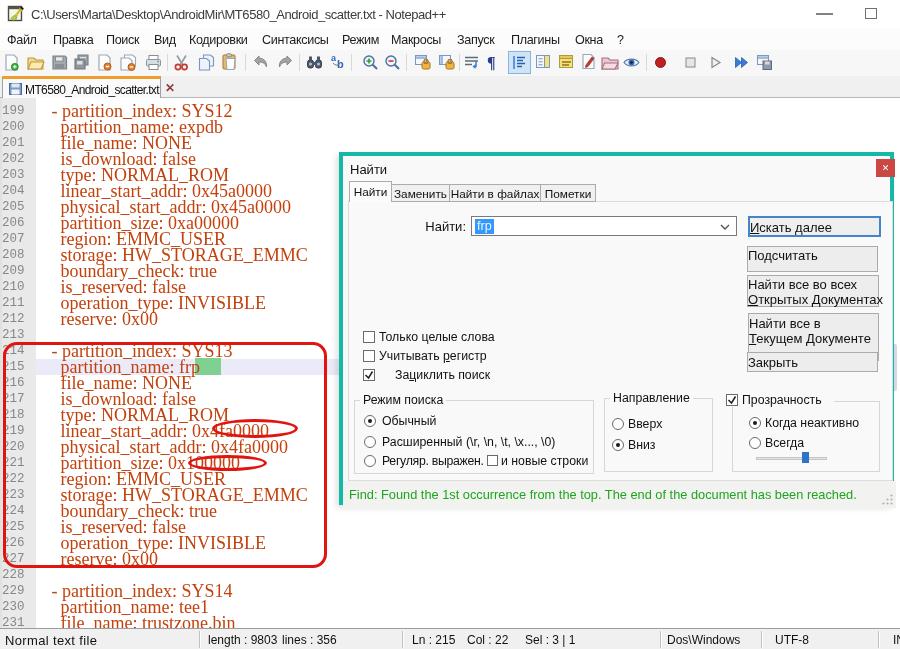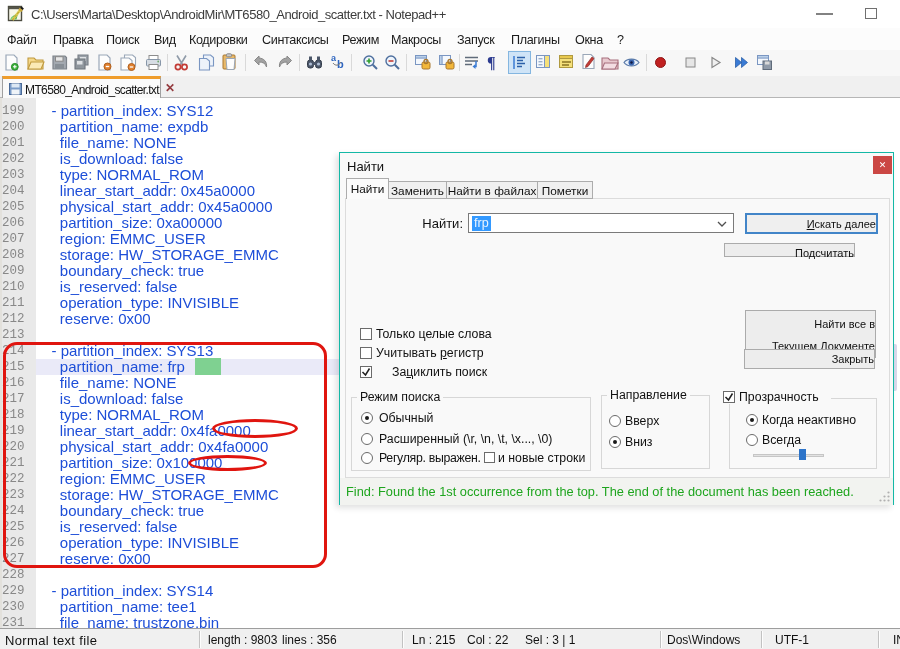--- a/index.html
+++ b/index.html
@@ -12,29 +12,29 @@
 #toolbar{left:0;top:50px;width:900px;height:26px;background:#f7f7f7}
 .tsep{position:absolute;top:4px;width:1px;height:17px;background:#d9d9d9}
 #tabbar{left:0;top:76px;width:900px;height:22px;background:#f0f0f0;border-bottom:1px solid #b6b6b6}
 #tab{left:2px;top:0;width:159px;height:22px;background:#fafafa;border:1px solid #a0a0a0;border-bottom:none;border-top:3px solid #ef9d2c}
 #tabtxt{left:22px;top:4px;font-size:12px;letter-spacing:-0.62px;color:#111;white-space:nowrap}
 #editor{left:0;top:98px;width:900px;height:530px;background:#ffffff;overflow:hidden}
 #nummargin{left:0;top:0;width:36px;height:530px;background:#e9e9e9;border-left:2px solid #e3e1dc}
 #nums{left:2px;top:5px;width:27px;text-align:left;font-family:"Liberation Mono",monospace;font-size:12.5px;line-height:16px;color:#888888}
 #curline{left:36px;top:261px;width:304px;height:16px;background:#eaeaf8}
 #frp{left:195px;top:260px;width:26px;height:17px;background:#7fd191}
-#code{left:51.5px;top:5px;font-family:Liberation Sans, sans-serif;font-size:15px;line-height:16px;color:#1d4ed8;white-space:pre}
+#code{left:51.5px;top:5px;font-family:Liberation Serif, serif;font-size:18px;line-height:16px;color:#c2410c;white-space:pre}
 #redbox{left:3px;top:244px;width:324px;height:226px;border:3.4px solid #e0150f;border-radius:14px}
 .rell{position:absolute;border:3px solid #e0150f;border-radius:50%}
 #statusbar{left:0;top:628px;width:900px;height:21px;background:#f0f0f0;border-top:1px solid #9d9d9d;font-size:12.3px;color:#111}
 .sc{position:absolute;top:4px;white-space:nowrap;font-size:12px}
 .ssep{position:absolute;top:2px;width:1px;height:17px;background:#c2c2c2;box-shadow:1px 0 0 #fdfdfd}
-#dialog{left:339px;top:152px;width:555px;height:353px;background:#f9f9f9;border:1px solid #14b8a6;box-shadow:-3px 3px 6px rgba(0,0,0,0.12)}
+#dialog{left:339px;top:152px;width:555px;height:353px;background:#f9f9f9;border:4px solid #14b8a6;box-shadow:-3px 3px 6px rgba(0,0,0,0.12)}
 .dtab{position:absolute;font-size:11.8px;color:#111;border:1px solid #acacac;background:#f0f0f0;text-align:center;white-space:nowrap;overflow:hidden}
-.btn{position:absolute;background:#ededed;border:1px solid #ababab;font-size:11px;color:#111;text-align:right;white-space:nowrap}
+.btn{position:absolute;background:#ededed;border:1px solid #ababab;font-size:13px;color:#111;text-align:left;white-space:nowrap}
 .cb{position:absolute;width:12px;height:12px;background:#fff;border:1px solid #6b6b6b}
 .rad{position:absolute;width:12px;height:12px;background:#fff;border:1px solid #6b6b6b;border-radius:50%}
 .rdot{position:absolute;left:2.6px;top:2.6px;width:4.8px;height:4.8px;border-radius:50%;background:#1a1a1a}
 .lbl{position:absolute;font-size:12.3px;color:#111;white-space:nowrap}
 .grp{position:absolute;border:1px solid #d7d7d7}
 .glbl{position:absolute;font-size:12.3px;color:#111;background:#f9f9f9;padding:0 3px;white-space:nowrap}
 u.k{text-decoration:underline}
 </style></head>
 <body>
 <div id="titlebar" class="abs">
@@ -315,42 +315,43 @@
   <div class="ssep" style="left:199px"></div>
   <div class="sc" style="left:208px">length : 9803</div>
   <div class="sc" style="left:282px">lines : 356</div>
   <div class="ssep" style="left:402px"></div>
   <div class="sc" style="left:412px">Ln : 215</div>
   <div class="sc" style="left:467px">Col : 22</div>
   <div class="sc" style="left:525px">Sel : 3 | 1</div>
   <div class="ssep" style="left:660px"></div>
   <div class="sc" style="left:667px">Dos\Windows</div>
   <div class="ssep" style="left:761px"></div>
-  <div class="sc" style="left:775px">UTF-1</div>
+  <div class="sc" style="left:775px">UTF-8</div>
   <div class="ssep" style="left:878px"></div>
   <div class="sc" style="left:893px">INS</div>
 </div>
 <div id="dialog" class="abs">
   <div class="lbl" style="left:7px;top:6px;font-size:13px">Найти</div>
   <div class="abs" style="left:533px;top:3px;width:19px;height:18px;background:#cb4744;color:#fff;font-size:9px;text-align:center;line-height:18px">✕</div>
   <div class="abs" style="left:5px;top:45px;width:545px;height:280px;border:1px solid #dcdcdc;background:#f9f9f9"></div>
   <div class="dtab" style="left:6px;top:25px;width:43px;height:21px;background:#fbfbfb;border-bottom:none;line-height:21px;z-index:2">Найти</div>
   <div class="dtab" style="left:49px;top:28px;width:58px;height:18px;line-height:18px;border-left:none">Заменить</div>
   <div class="dtab" style="left:107px;top:28px;width:91px;height:18px;line-height:18px;border-left:none">Найти в файлах</div>
   <div class="dtab" style="left:198px;top:28px;width:55px;height:18px;line-height:18px;border-left:none">Пометки</div>
   <div class="lbl" style="left:81px;top:63px;width:42px;text-align:right;font-size:13px">Найти:</div>
   <div class="abs" style="left:128px;top:60px;width:266px;height:20px;background:#fff;border:1px solid #7a7a7a">
     <div class="abs" style="left:3px;top:2px;width:19px;height:15px;background:#3399ff;color:#eaf4ff;font-size:12.6px;padding-left:2px">frp</div>
     <svg class="abs" style="right:6px;top:7px" width="10" height="6">
         <path d="M1 1l4 4 4-4" fill="none" stroke="#505050" stroke-width="1.3"></path>
       </svg>
   </div>
   <div class="btn" style="left:405px;top:60px;width:133px;height:21px;line-height:19px;border:2px solid #4285c8;background:#efefef"><u class="k">И</u>скать далее</div>
-  <div class="btn" style="left:384px;top:90px;width:131px;height:14px;line-height:18px">Подсчитать</div>
-  <div class="btn" style="left:405px;top:157px;width:131px;height:48px;line-height:22px;padding-top:2px">Найти все в<br><u class="k">Т</u>екущем Документе</div>
+  <div class="btn" style="left:404px;top:90px;width:131px;height:26px;line-height:18px">Подсчитать</div>
+  <div class="btn" style="left:404px;top:119px;width:132px;height:32px;line-height:15px;padding-top:1px">Найти все во всех<br><u class="k">О</u>ткрытых Документах</div>
+  <div class="btn" style="left:405px;top:157px;width:131px;height:48px;line-height:15px;padding-top:2px">Найти все в<br><u class="k">Т</u>екущем Документе</div>
   <div class="btn" style="left:404px;top:196px;width:131px;height:20px;line-height:19px">Закрыть</div>
   <div class="cb" style="left:20px;top:175px"></div>
   <div class="lbl" style="left:36px;top:174px">Только целые слова</div>
   <div class="cb" style="left:20px;top:194px"></div>
   <div class="lbl" style="left:36px;top:193px">Учитывать <u class="k">р</u>егистр</div>
   <div class="cb" style="left:20px;top:213px">
       <svg width="10" height="10" style="position:absolute;left:0px;top:0px">
         <path d="M1.5 5l3 3 4-6.5" fill="none" stroke="#222" stroke-width="1.5"></path>
       </svg>
     </div>

